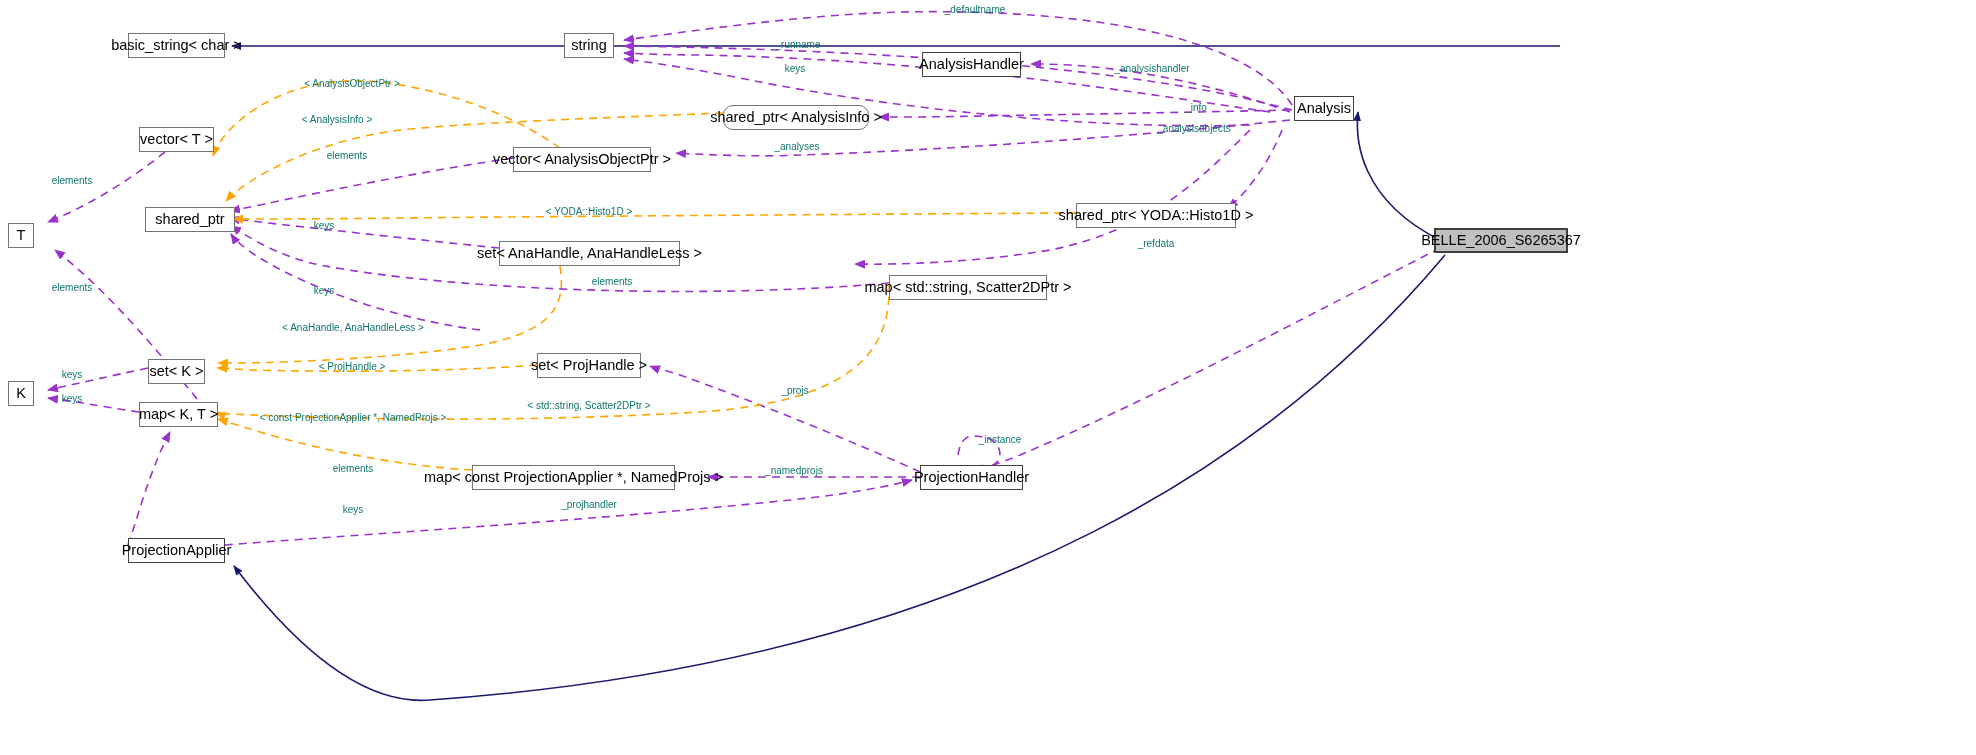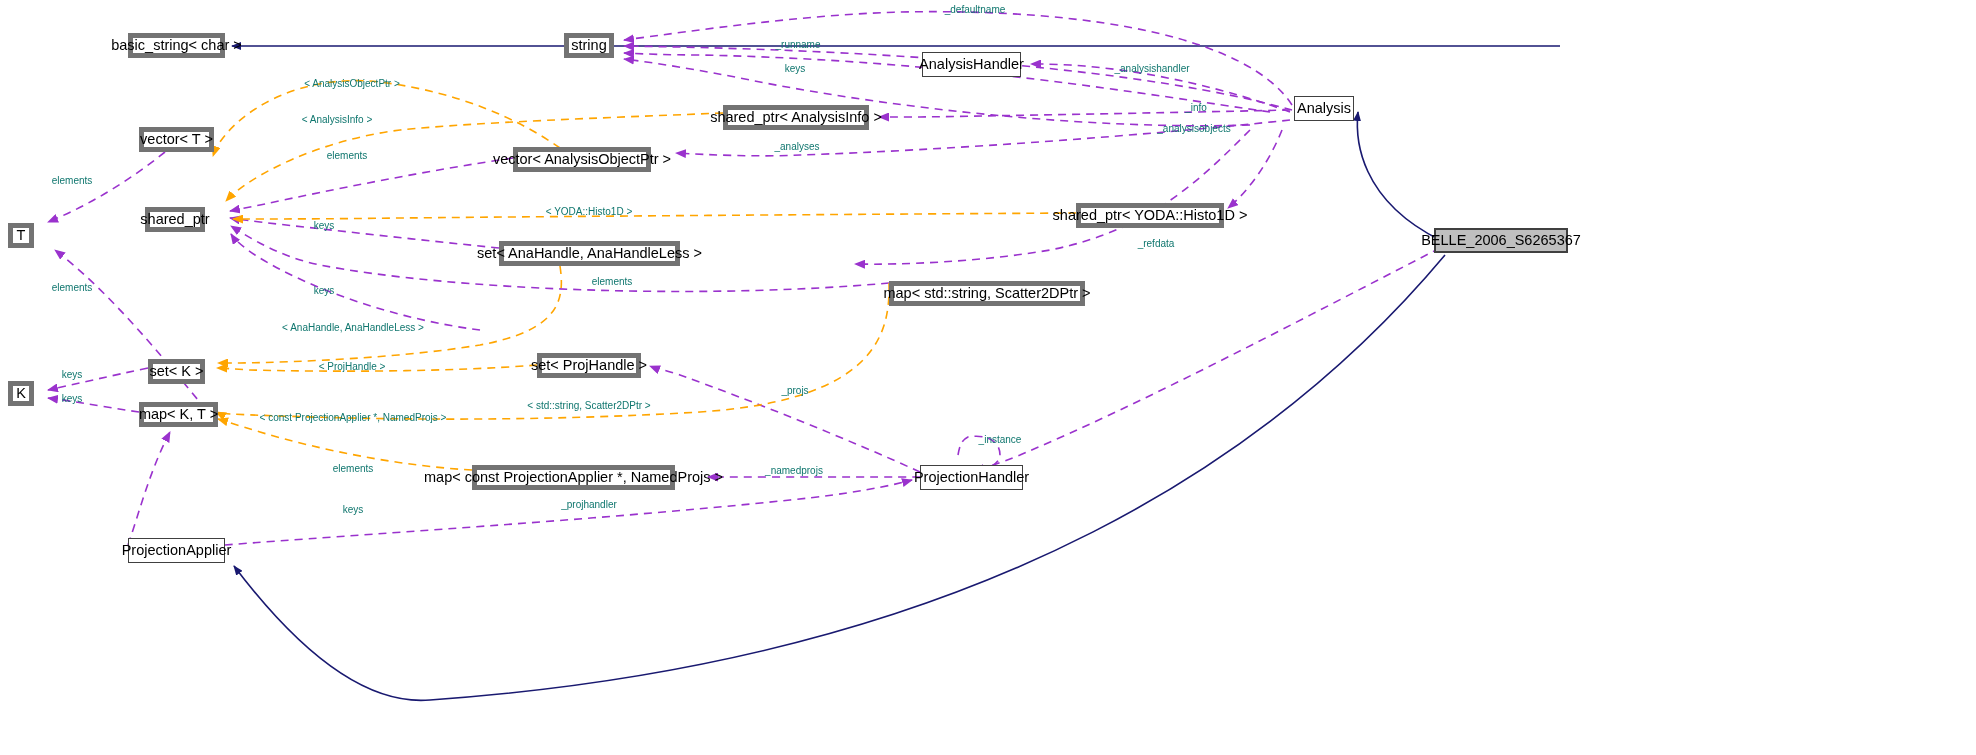--- a/index.html
+++ b/index.html
@@ -21,21 +21,21 @@
     position: absolute;
     left: 0;
     top: 0;
     width: 1976px;
     height: 755px;
     pointer-events: none;
   }
   .node {
     position: absolute;
     box-sizing: border-box;
-    border: 5px solid #737373;
+    border: 1px solid #737373;
     background: #ffffff;
     color: #000000;
     font-size: 14.5px;
     line-height: 1;
     display: flex;
     align-items: center;
     justify-content: center;
     white-space: nowrap;
     padding: 0 7px;
     height: 25px;
@@ -170,53 +170,53 @@
   </div>
 
   <div class="node" style="left:139px; top:127px; width:75px;">
     <span>vector&lt; T &gt;</span>
   </div>
 
   <div class="node" style="left:8px; top:223px; width:26px;">
     <span>T</span>
   </div>
 
-  <div class="node" style="left:145px; top:207px; width:60px;text-align:right;">
+  <div class="node" style="left:145px; top:207px; width:90px;text-align:right;">
     <span>shared_ptr</span>
   </div>
 
   <div class="node" style="left:513px; top:147px; width:138px;">
     <span>vector&lt; AnalysisObjectPtr &gt;</span>
   </div>
 
-  <div class="node" style="left:723px; top:105px; width:146px;">
+  <div class="node" style="left:723px; top:105px; width:146px;border-radius:10px;">
     <span>shared_ptr&lt; AnalysisInfo &gt;</span>
   </div>
 
   <div class="node solid-border" style="left:922px; top:52px; width:99px;">
     <span>AnalysisHandler</span>
   </div>
 
   <div class="node solid-border" style="left:1294px; top:96px; width:60px;">
     <span>Analysis</span>
   </div>
 
   <div class="node focus" style="left:1434px; top:228px; width:134px;">
     <span>BELLE_2006_S6265367</span>
   </div>
 
-  <div class="node" style="left:1076px; top:203px; width:148px;">
+  <div class="node" style="left:1076px; top:203px; width:160px;">
     <span>shared_ptr&lt; YODA::Histo1D &gt;</span>
   </div>
 
   <div class="node" style="left:499px; top:241px; width:181px;">
     <span>set&lt; AnaHandle, AnaHandleLess &gt;</span>
   </div>
 
-  <div class="node" style="left:889px; top:281px; width:196px;">
+  <div class="node" style="left:889px; top:275px; width:158px;">
     <span>map&lt; std::string, Scatter2DPtr &gt;</span>
   </div>
 
   <div class="node" style="left:148px; top:359px; width:57px;">
     <span>set&lt; K &gt;</span>
   </div>
 
   <div class="node" style="left:8px; top:381px; width:26px;">
     <span>K</span>
   </div>

